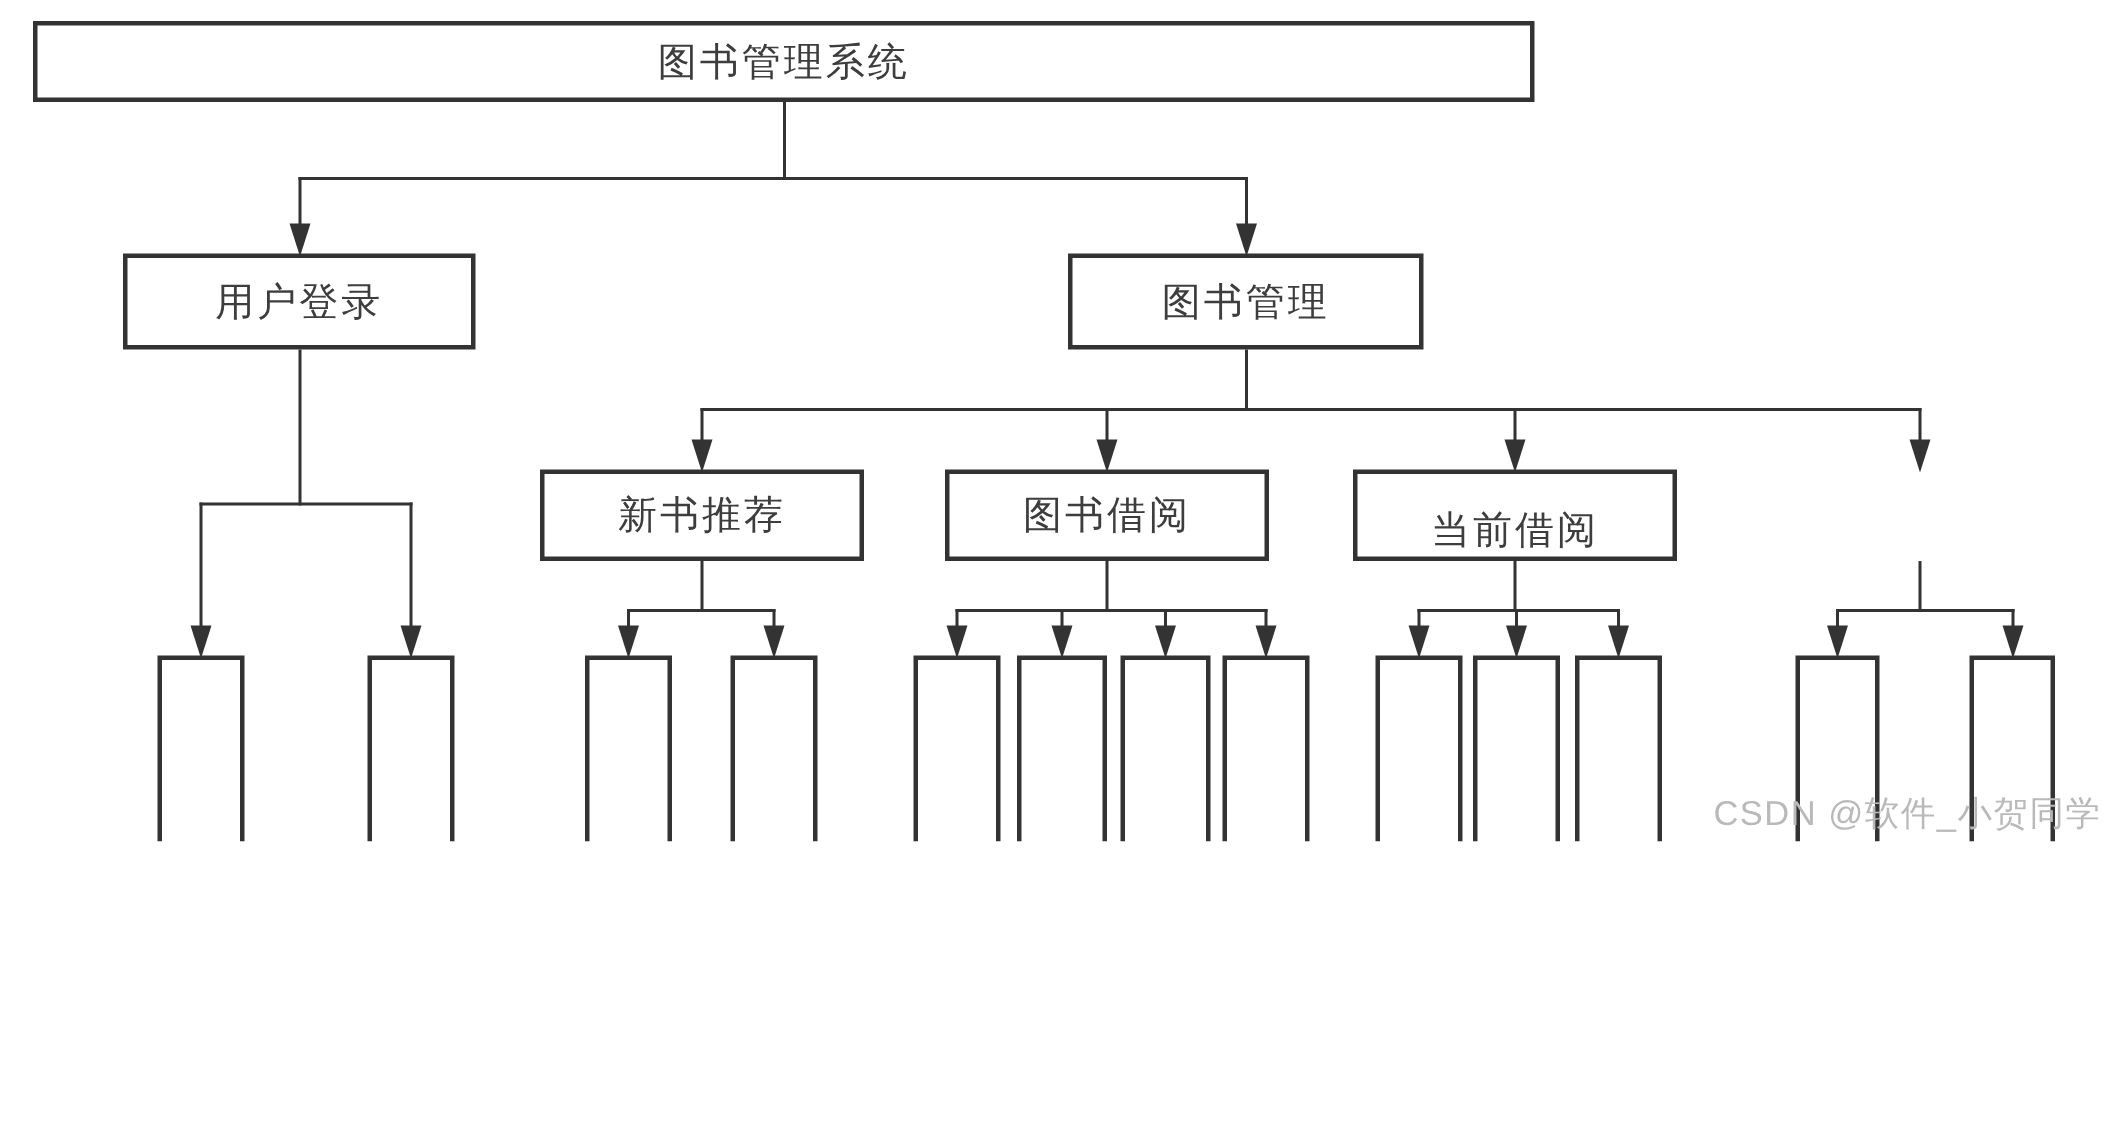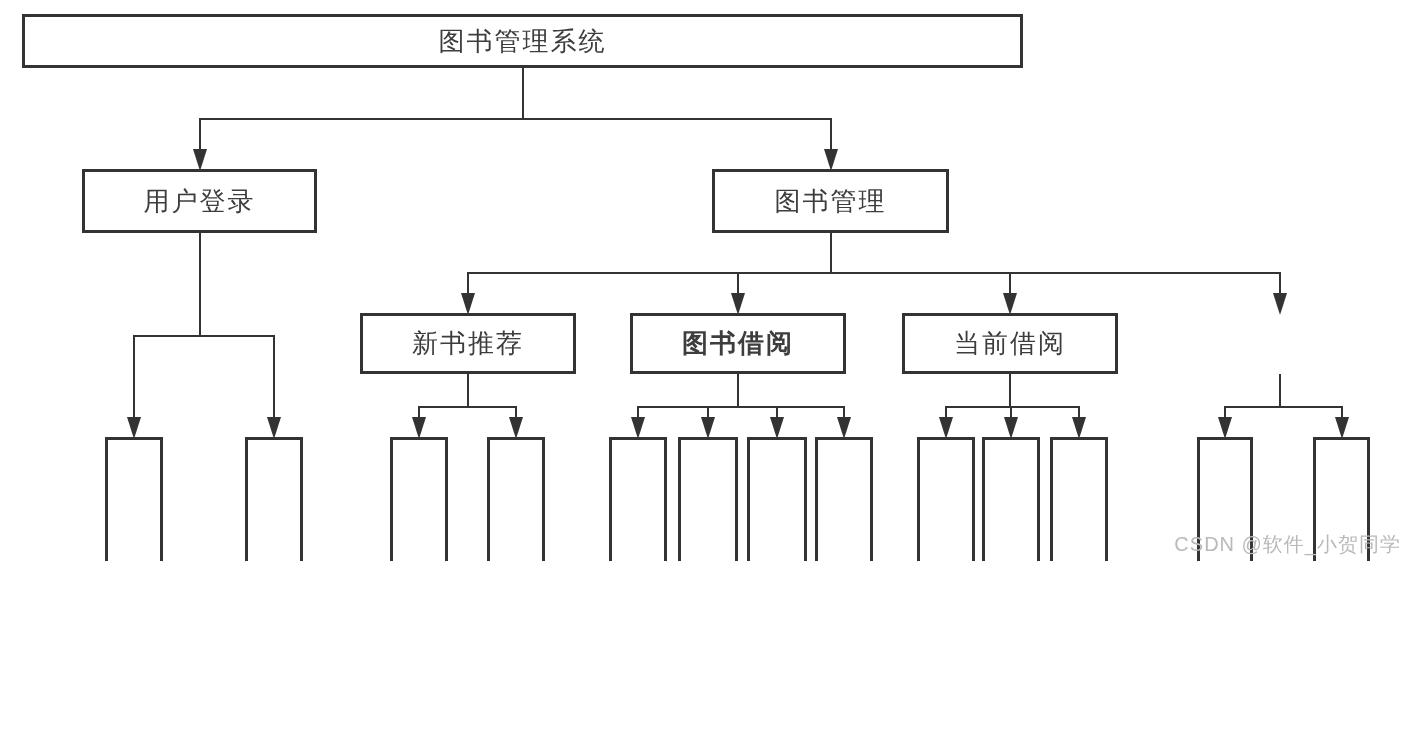--- a/index.html
+++ b/index.html
@@ -28,21 +28,21 @@
   }
   .cline{position:absolute;background:var(--line,#333333);}
   .arrowhead{
     position:absolute;width:0;height:0;
     border-left:7px solid transparent;
     border-right:7px solid transparent;
     border-top:22px solid var(--line,#333333);
   }
   .watermark{
     position:absolute;right:4px;bottom:3px;
-    font-size:20px;letter-spacing:1px;
+    font-size:23px;letter-spacing:1px;
     color:var(--watermark,#b9b9b9);
     z-index:3;white-space:nowrap;
   }
 </style>
 </head>
 <body>
 
 <div class="canvas" id="canvas" style="--bg: #ffffff; --line: #333333; --text: #3d3d3d; --watermark: #b9b9b9;">
   <div class="node horizontal" style="left: 22px; top: 14px; width: 1001px; height: 54px;">
       <span class="lbl">图书管理系统</span>
@@ -61,36 +61,36 @@
     </div>
     <div class="node horizontal" style="left: 360px; top: 313px; width: 216px; height: 61px;">
       <span class="lbl">新书推荐</span>
     </div>
     <div class="node vertical" style="left: 390px; top: 437px; width: 58px; height: 298px;">
       <span class="lbl">查询图书</span>
     </div>
     <div class="node vertical" style="left: 487px; top: 437px; width: 58px; height: 298px;">
       <span class="lbl">借阅图书</span>
     </div>
-    <div class="node horizontal" style="left: 630px; top: 313px; width: 216px; height: 61px; font-weight: bold;">
+    <div class="node horizontal" style="left: 630px; top: 313px; width: 216px; height: 61px;">
       <span class="lbl">图书借阅</span>
     </div>
     <div class="node vertical" style="left: 609px; top: 437px; width: 58px; height: 298px;">
       <span class="lbl">查询图书</span>
     </div>
     <div class="node vertical" style="left: 678px; top: 437px; width: 60px; height: 298px;">
       <span class="lbl">新增图书（管理员）</span>
     </div>
     <div class="node vertical" style="left: 747px; top: 437px; width: 60px; height: 298px;">
       <span class="lbl">编辑图书（管理员）</span>
     </div>
     <div class="node vertical" style="left: 815px; top: 437px; width: 58px; height: 298px;">
       <span class="lbl">借阅图书</span>
     </div>
-    <div class="node horizontal" style="left: 902px; top: 313px; width: 216px; height: 61px;">
+    <div class="node horizontal" style="left: 902px; top: 313px; width: 216px; height: 61px; align-items: flex-end;">
       <span class="lbl">当前借阅</span>
     </div>
     <div class="node vertical" style="left: 917px; top: 437px; width: 58px; height: 298px;">
       <span class="lbl">查询图书</span>
     </div>
     <div class="node vertical" style="left: 982px; top: 437px; width: 58px; height: 298px;">
       <span class="lbl">归还图书</span>
     </div>
     <div class="node vertical" style="left: 1050px; top: 437px; width: 58px; height: 298px;">
       <span class="lbl">确认归还（管理员）</span>

